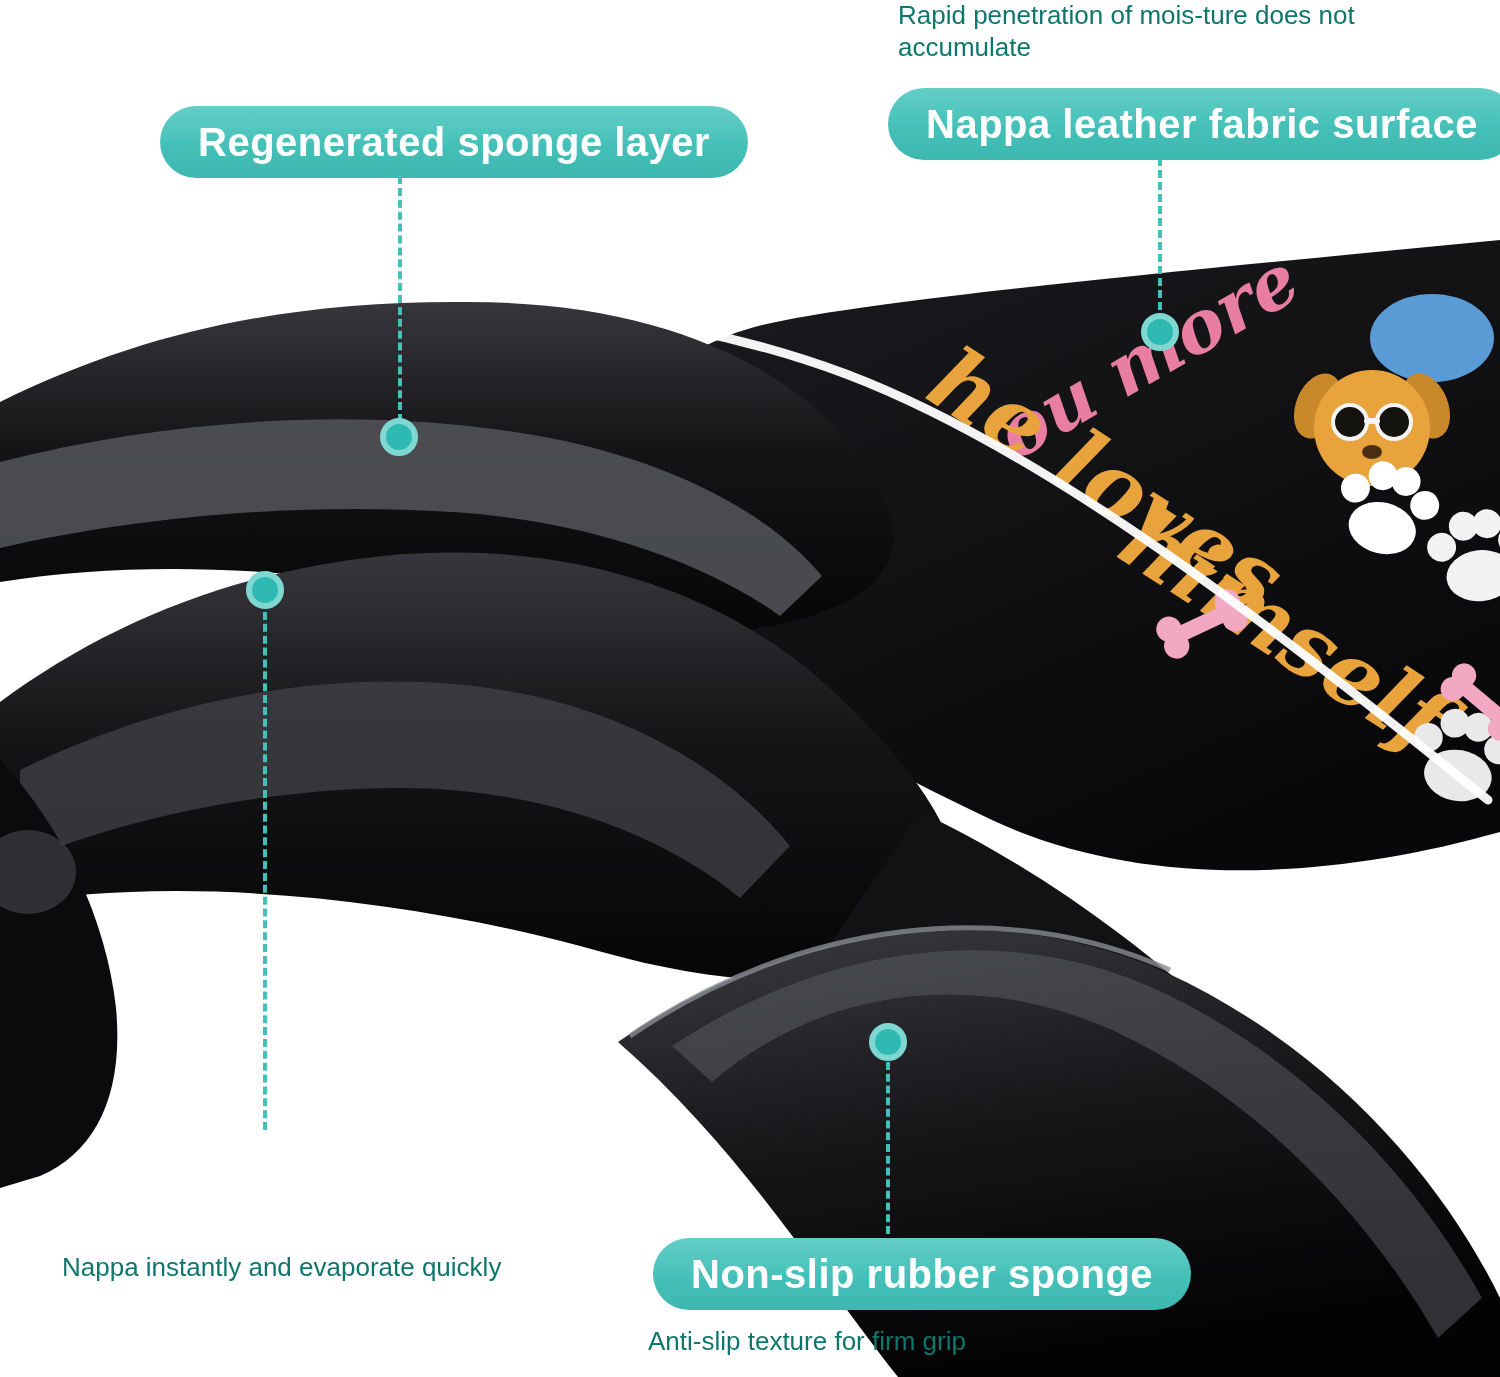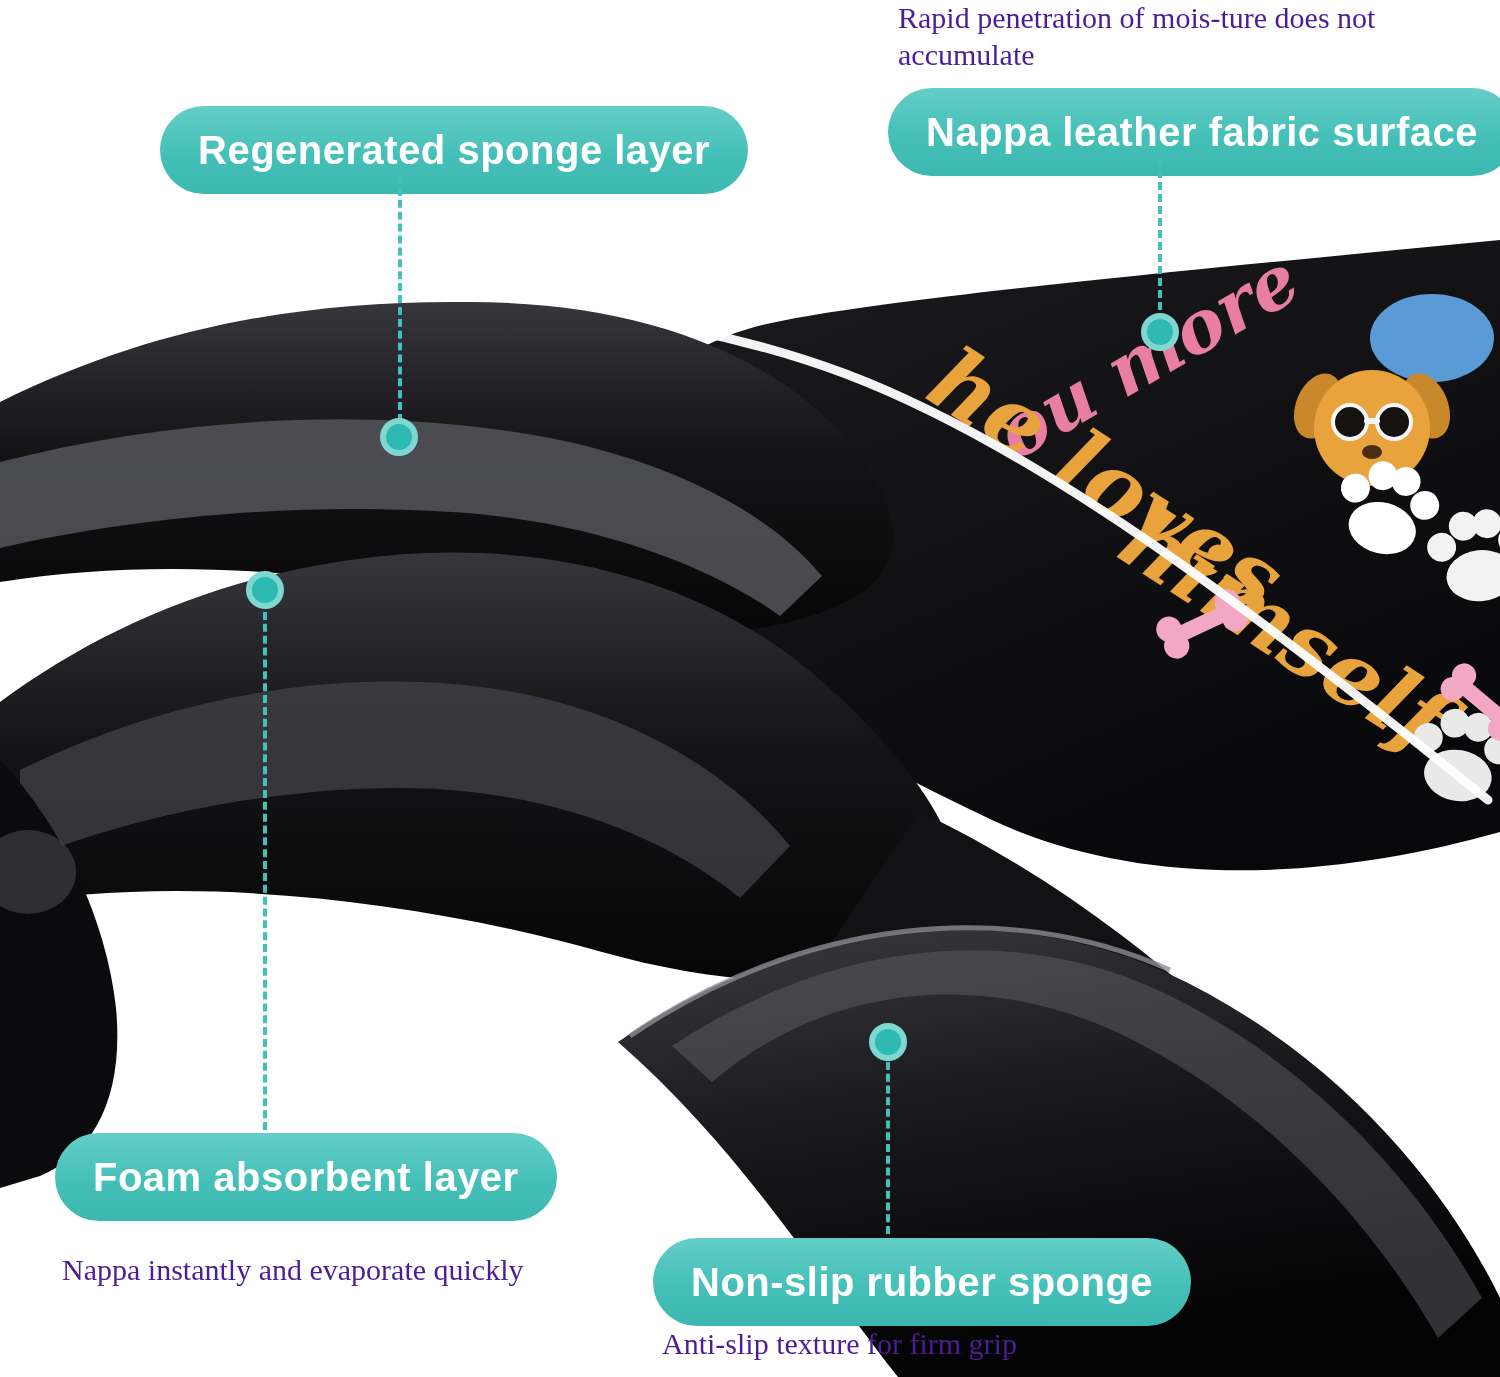--- a/index.html
+++ b/index.html
@@ -3,27 +3,27 @@
 <meta charset="utf-8">
 <style>
   html,body{margin:0;padding:0;background:#ffffff;}
   .stage{
     position:relative;width:1500px;height:1377px;background:#ffffff;overflow:hidden;
     font-family:"Liberation Sans",sans-serif;
   }
   .mat-svg{position:absolute;left:0;top:0;}
   .pill{
     position:absolute;display:flex;align-items:center;justify-content:center;
-    height:64px;padding:12px 38px;border-radius:999px;
+    height:64px;padding:4px 38px;border-radius:999px;
     background:linear-gradient(180deg,#63cec7 0%,#45c0b8 55%,#3db8b0 100%);
     color:#ffffff;font-weight:bold;font-size:40px;white-space:nowrap;
     letter-spacing:0.5px;
   }
   .note{
-    position:absolute;color:#4c1d95;font-size:30px;line-height:1.22;font-family:Liberation Serif, serif;
+    position:absolute;color:#0f766e;font-size:26px;line-height:1.22;
   }
   .dash-line{
     position:absolute;width:0;border-left:4px dashed #45c0b9;
   }
   .dot{
     position:absolute;width:26px;height:26px;border-radius:50%;
     background:#2fb9b3;border:6px solid #7ed7d1;box-sizing:content-box;
   }
 </style>
 </head>
@@ -125,21 +125,20 @@
   <div class="dash-line" style="left:398px;top:176px;height:246px;"></div>
   <div class="dot" style="left:380px;top:418px;"></div>
 
   <div class="note" style="left:898px;top:0px;width:575px;">Rapid penetration of mois-ture does not accumulate</div>
   <div class="pill" style="left:888px;top:88px;">Nappa leather fabric surface</div>
   <div class="dash-line" style="left:1158px;top:158px;height:152px;"></div>
   <div class="dot" style="left:1141px;top:313px;"></div>
 
   <div class="dot" style="left:246px;top:571px;"></div>
   <div class="dash-line" style="left:263px;top:612px;height:518px;"></div>
-  <div class="pill" style="left:55px;top:1133px;">Foam absorbent layer</div>
   <div class="note" style="left:62px;top:1252px;width:500px;">Nappa instantly and evaporate quickly</div>
 
   <div class="dot" style="left:869px;top:1023px;"></div>
   <div class="dash-line" style="left:886px;top:1062px;height:172px;"></div>
   <div class="pill" style="left:653px;top:1238px;">Non-slip rubber sponge</div>
-  <div class="note" style="left:662px;top:1326px;">Anti-slip texture for firm grip</div>
+  <div class="note" style="left:648px;top:1326px;">Anti-slip texture for firm grip</div>
 
 </div>
 
 </body></html>

